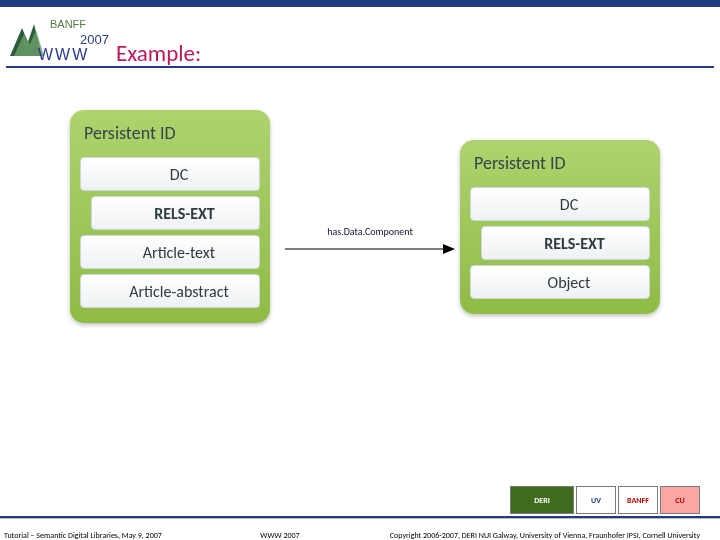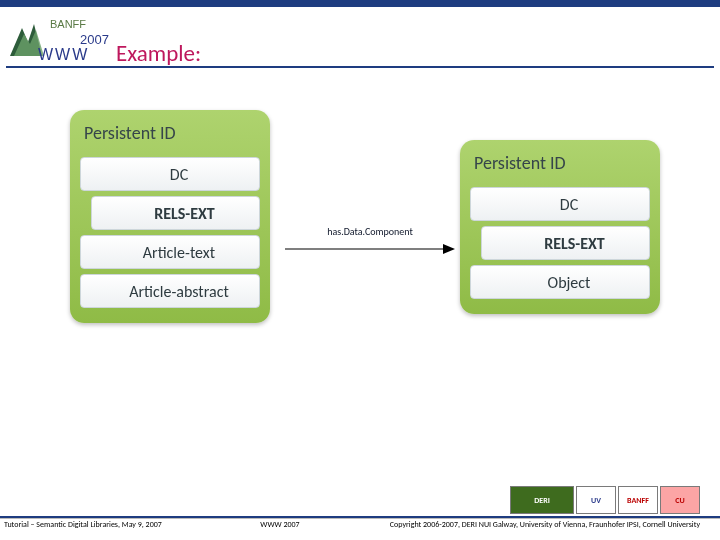--- a/index.html
+++ b/index.html
@@ -22,21 +22,21 @@
   .row { background: linear-gradient(#ffffff, #eef1f3); border: 1px solid #cdd6da; border-radius: 4px;
          margin: 5px 2px; height: 34px; display: flex; align-items: center; justify-content: center;
          font-size: 16px; color: #2e3b40; padding-left: 18px; }
   .row.rels { font-weight: 700; margin-left: 13px; }
 
   .arrow-wrap { position: absolute; left: 285px; top: 115px; width: 170px; text-align: center; }
   .arrow-label { font-size: 10px; color: #0f172a; margin-bottom: 2px; }
   .arrow { width: 170px; height: 12px; }
 
   .footer { position: absolute; left: 0; right: 0; bottom: 0; height: 22px; background: #fff;
-            border-top: 1px solid #bbb; display: flex; align-items: flex-start; font-size: 8px; color: #000; }
+            border-top: 1px solid #bbb; display: flex; align-items: flex-end; font-size: 8px; color: #000; }
   .footer .f1 { width: 230px; padding-left: 4px; }
   .footer .f2 { width: 100px; text-align: center; }
   .footer .f3 { flex: 1; text-align: right; padding-right: 20px; }
 
   .logos { position: absolute; right: 20px; bottom: 26px; display: flex; gap: 2px; align-items: center; }
   .lg { width: 40px; height: 28px; border: 1px solid #7a7a7a; display: flex; align-items: center; justify-content: center; font-size: 8px; font-weight: bold; }
   .lg.deri { background: #3e6b1e; color: #fff; width: 64px; }
   .lg.uv   { background: #fff; color: #2a3a8a; }
   .lg.ipsi { background: #fff; color: #b00; }
   .lg.cornell { background: #fca5a5; color: #b00; }

